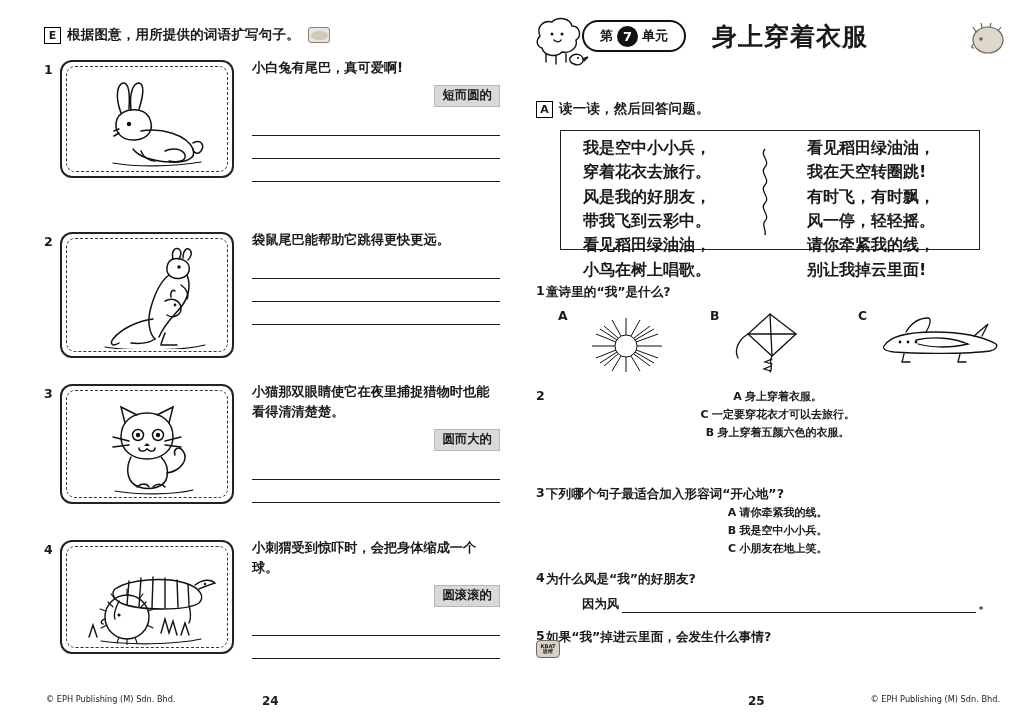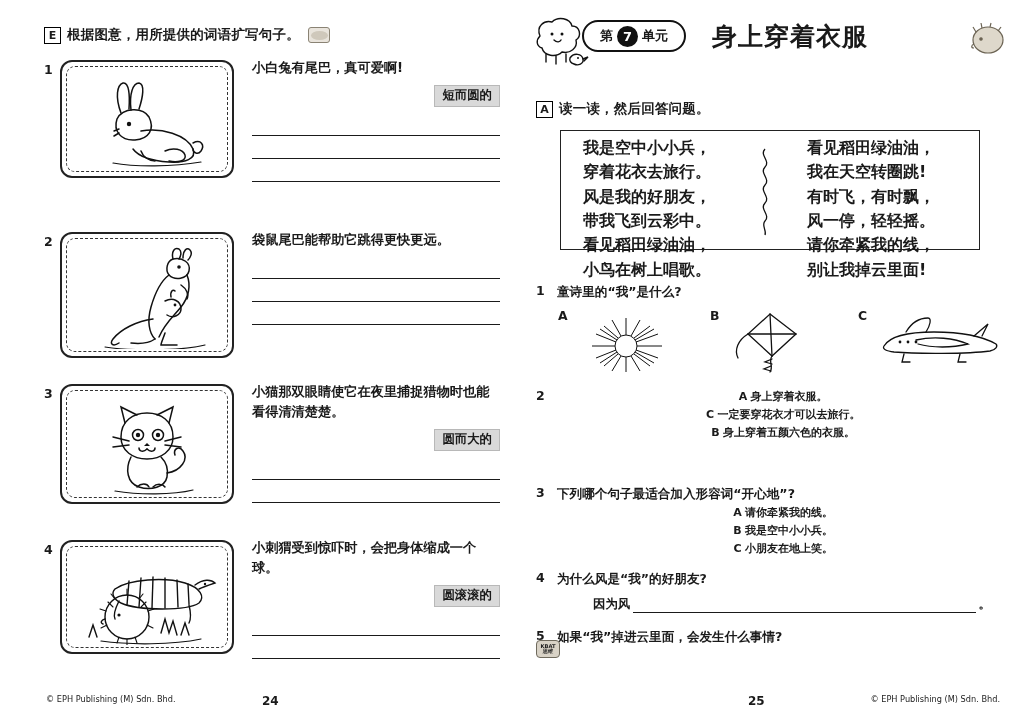--- a/index.html
+++ b/index.html
@@ -158,21 +158,21 @@
     line-height: 1.52;
     font-weight: bold;
     white-space: nowrap;
   }
   .poem-col.c1 { left: 22px; }
   .poem-col.c2 { left: 246px; }
   .squiggle { position: absolute; left: 196px; top: 16px; }
 
   .q-block { position: absolute; left: 24px; width: 470px; }
   .q-block .qn { position: absolute; left: 0; top: 0; }
-  .q-block .qbody { margin-left: 21px; }
+  .q-block .qbody { margin-left: 10px; }
   .q-stem { font-size: 12.6px; font-weight: bold; line-height: 1.5; }
   .opt { font-size: 11px; font-weight: bold; line-height: 1.62; text-align: center; }
   .opt .ol { display: inline-block; width: 15px; }
 
   .choice-row {
     position: absolute;
     left: 46px; top: 308px;
     width: 455px; height: 66px;
   }
   .choice-label {

